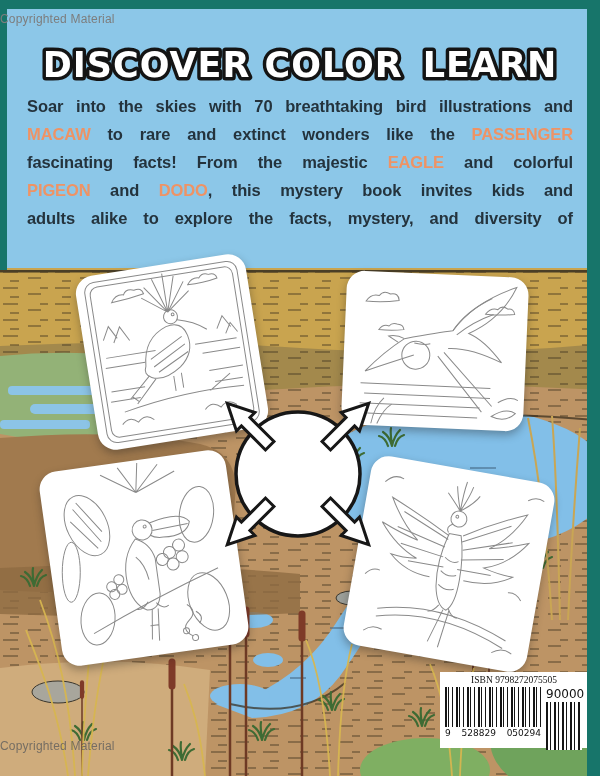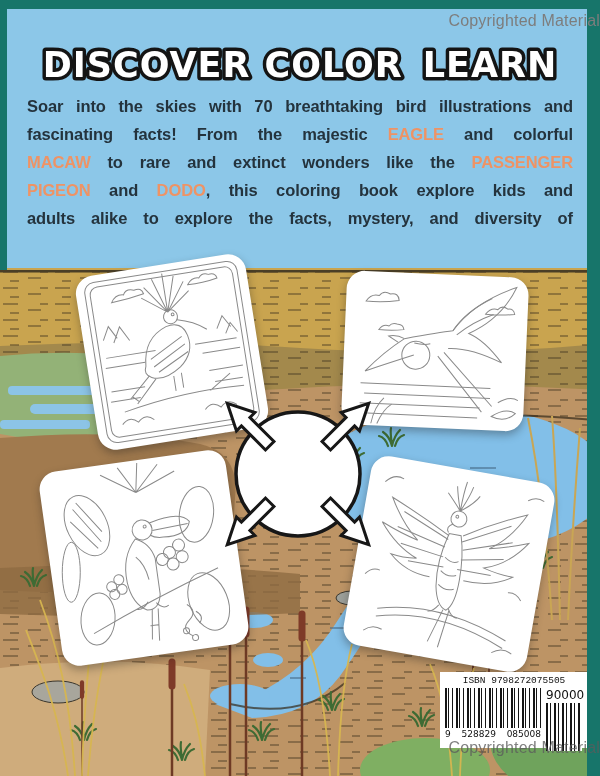--- a/index.html
+++ b/index.html
@@ -5,22 +5,22 @@
   html,body{margin:0;padding:0;background:#e8e8e8;}
   .cover{
     position:relative;width:600px;height:776px;overflow:hidden;
     background:#8CC7E8;font-family:"Liberation Sans",sans-serif;
   }
   
   .teal-top{position:absolute;left:0;top:0;width:600px;height:9px;background:#17756A;z-index:50;}
   .teal-left{position:absolute;left:0;top:0;width:7px;height:270px;background:#17756A;z-index:50;}
   .teal-right{position:absolute;left:587px;top:0;width:13px;height:776px;background:#17756A;z-index:50;}
   
-  .copyright{position:absolute;left:0;width:600px;text-align:right;color:#7D7D7D;
-    font-size:16px;letter-spacing:.2px;z-index:60;}
+  .copyright{position:absolute;left:0;width:600px;text-align:left;color:#7D7D7D;
+    font-size:12px;letter-spacing:.2px;z-index:60;}
   .copyright.top{top:12px;}
   .copyright.bottom{top:739px;color:#5C5C5C;opacity:.78;}
   
   .title-svg{position:absolute;left:0;top:34px;width:600px;height:60px;z-index:5;}
   .title-svg text{font-family:"DejaVu Sans",sans-serif;font-weight:bold;font-size:35px;letter-spacing:1px;}
   
   .description{position:absolute;left:27px;top:92px;width:546px;z-index:5;
     color:#24333D;font-weight:700;font-size:16.5px;line-height:28px;letter-spacing:-0.1px;}
   .desc-line{width:100%;white-space:normal;}
   .desc-line.just{text-align:justify;text-align-last:justify;}
@@ -38,21 +38,21 @@
   .sketch path,.sketch line,.sketch circle,.sketch ellipse,.sketch rect{
     fill:none;stroke:#8a8a8a;stroke-width:1;}
   
   .badge{position:absolute;left:188px;top:362px;width:220px;height:220px;z-index:20;}
   .badge svg{position:absolute;left:0;top:0;width:220px;height:220px;}
   .badge-label{position:absolute;left:20px;top:101px;width:180px;text-align:center;
     font-family:"Liberation Serif",serif;font-weight:bold;font-size:16px;color:#111;}
   
   .barcode{position:absolute;left:440px;top:672px;width:148px;height:76px;background:#fff;
     z-index:30;box-sizing:border-box;padding:3px 5px;}
-  .isbn-label{font-size:9.5px;color:#111;text-align:center;font-family:Liberation Mono, monospace;}
+  .isbn-label{font-size:9.5px;color:#111;text-align:center;font-family:Liberation Serif, serif;}
   .barcode-row{display:flex;gap:5px;margin-top:2px;}
   .main-code{width:96px;}
   .bars{background:#fff;}
   .bars-main{height:40px;
     background:repeating-linear-gradient(90deg,#151515 0 2px,#fff 2px 3px,#151515 3px 4.5px,#fff 4.5px 7px,#151515 7px 8px,#fff 8px 11px);}
   .digits{display:flex;justify-content:space-between;font-size:9px;color:#111;
     font-family:"DejaVu Sans",sans-serif;margin-top:1px;}
   .price-code{width:36px;}
   .price-label{font-size:12px;color:#111;text-align:center;font-family:"DejaVu Sans",sans-serif;}
   .bars-price{height:48px;margin-top:1px;
@@ -137,23 +137,23 @@
     <text x="302" y="46" text-anchor="middle" fill="#16343F" opacity="0.3" stroke="none">
       <tspan>DISCOVER</tspan><tspan dx="14">COLOR</tspan><tspan dx="20">LEARN</tspan>
     </text>
     <text x="300" y="43" text-anchor="middle" fill="#ffffff" stroke="#141414" stroke-width="7" stroke-linejoin="round" paint-order="stroke fill">
       <tspan>DISCOVER</tspan><tspan dx="14">COLOR</tspan><tspan dx="20">LEARN</tspan>
     </text>
   </svg>
 
   <div class="description">
       <div class="desc-line just"><span>Soar into the skies with 70 breathtaking bird illustrations and</span></div>
+      <div class="desc-line just"><span class="hl">MACAW</span><span> to rare and extinct wonders like the </span><span class="hl">PASSENGER</span></div>
       <div class="desc-line just"><span>fascinating facts! From the majestic </span><span class="hl">EAGLE</span><span> and colorful</span></div>
-      <div class="desc-line just"><span class="hl">MACAW</span><span> to rare and extinct wonders like the </span><span class="hl">PASSENGER</span></div>
-      <div class="desc-line just"><span class="hl">PIGEON</span><span> and </span><span class="hl">DODO</span><span>, this coloring book explore kids and</span></div>
+      <div class="desc-line just"><span class="hl">PIGEON</span><span> and </span><span class="hl">DODO</span><span>, this mystery book invites kids and</span></div>
       <div class="desc-line just"><span>adults alike to explore the facts, mystery, and diversity of</span></div>
     </div>
 
   <div class="card" id="card-hoopoe">
     <svg class="sketch" viewBox="0 0 172 176">
       <rect x="9" y="7" width="154" height="162" rx="10"></rect>
       <rect x="14" y="12" width="144" height="152" rx="8"></rect>
       <path d="M34 30 q5 -8 13 -6 q3 -6 11 -3 q8 -2 9 5 q-16 3 -33 4 Z M112 24 q5 -7 12 -5 q4 -5 10 -2 q7 -1 8 5 q-15 3 -30 2 Z"></path>
       <path d="M20 66 l7 -13 l7 13 M30 70 l8 -15 l8 15 M134 72 l7 -12 l7 12 M142 78 l6 -10 l6 10"></path>
       <path d="M20 84 h50 M110 84 h42 M18 94 h40 M116 94 h38 M20 118 h34 M120 112 h34 M18 128 h30 M124 124 h28"></path>
@@ -260,21 +260,21 @@
   </div>
 
   <div class="barcode">
     <div class="isbn-label">ISBN 9798272075505</div>
     <div class="barcode-row">
       <div class="main-code">
         <div class="bars bars-main"></div>
         <div class="digits">
           <span>9</span>
           <span>528829</span>
-          <span>085008</span>
+          <span>050294</span>
         </div>
       </div>
       <div class="price-code">
         <div class="price-label">90000</div>
         <div class="bars bars-price"></div>
       </div>
     </div>
   </div>
 
   <div class="teal-top"></div>

